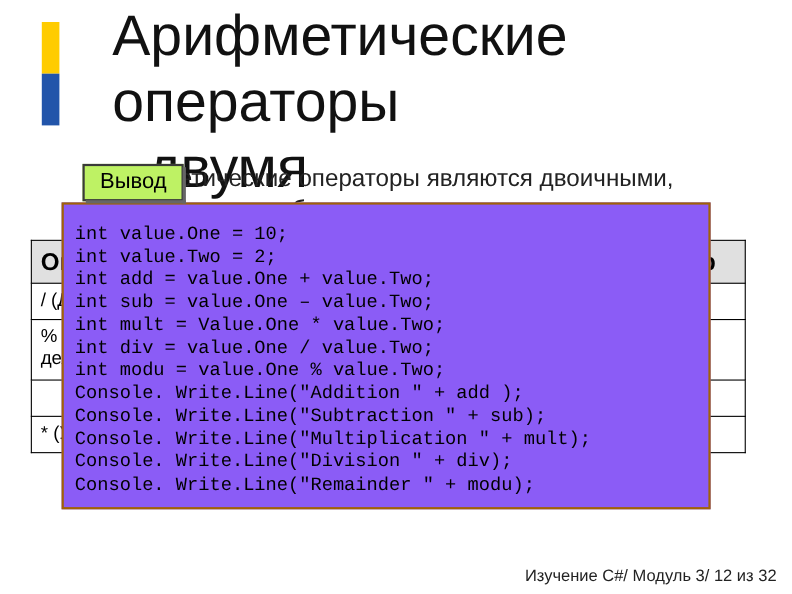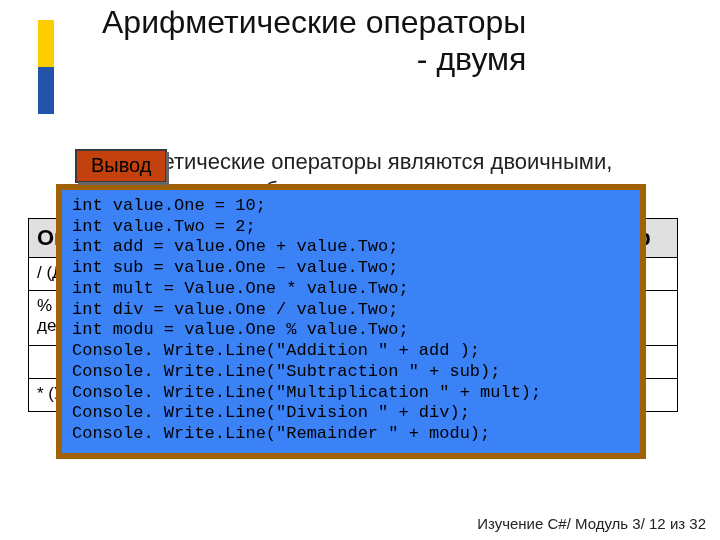--- a/index.html
+++ b/index.html
@@ -17,25 +17,24 @@
     top: 20px;
     width: 16px;
     height: 94px;
   }
   .accent-bar .top { width: 16px; height: 47px; background: #ffcc00; }
   .accent-bar .bot { width: 16px; height: 47px; background: #2255aa; }
   .title {
     position: absolute;
     left: 102px;
     top: 4px;
-    font-size: 32px;
+    font-size: 52px;
     line-height: 1.15;
     color: #111;
     font-weight: 400;
-    text-align: right;
   }
   .bg-text {
     position: absolute;
     left: 90px;
     top: 148px;
     width: 600px;
     font-size: 22px;
     color: #222;
     line-height: 1.25;
   }
@@ -63,34 +62,34 @@
     font-size: 17px;
     background: #fff;
   }
   .bg-table td.desc { line-height: 1.3; }
 
   .code-box {
     position: absolute;
     left: 56px;
     top: 184px;
     width: 590px;
-    border: 6px solid #a16207;
-    background: #3b82f6;
-    padding: 6px 10px 8px 10px;
+    border: 2px solid #a16207;
+    background: #8b5cf6;
+    padding: 18px 10px 8px 10px;
     font-family: "Courier New", monospace;
     font-size: 17px;
     line-height: 1.22;
     color: #000;
     white-space: pre;
   }
   .code-title-tab {
     position: absolute;
     left: 75px;
     top: 149px;
-    background: #c2410c;
+    background: #bef264;
     border: 2px solid #3a3a3a;
     padding: 3px 14px 4px 14px;
     font-size: 20px;
     color: #000;
     z-index: 5;
   }
   .code-title-tab::after {
     content: "";
     position: absolute;
     right: -4px; bottom: -4px;

